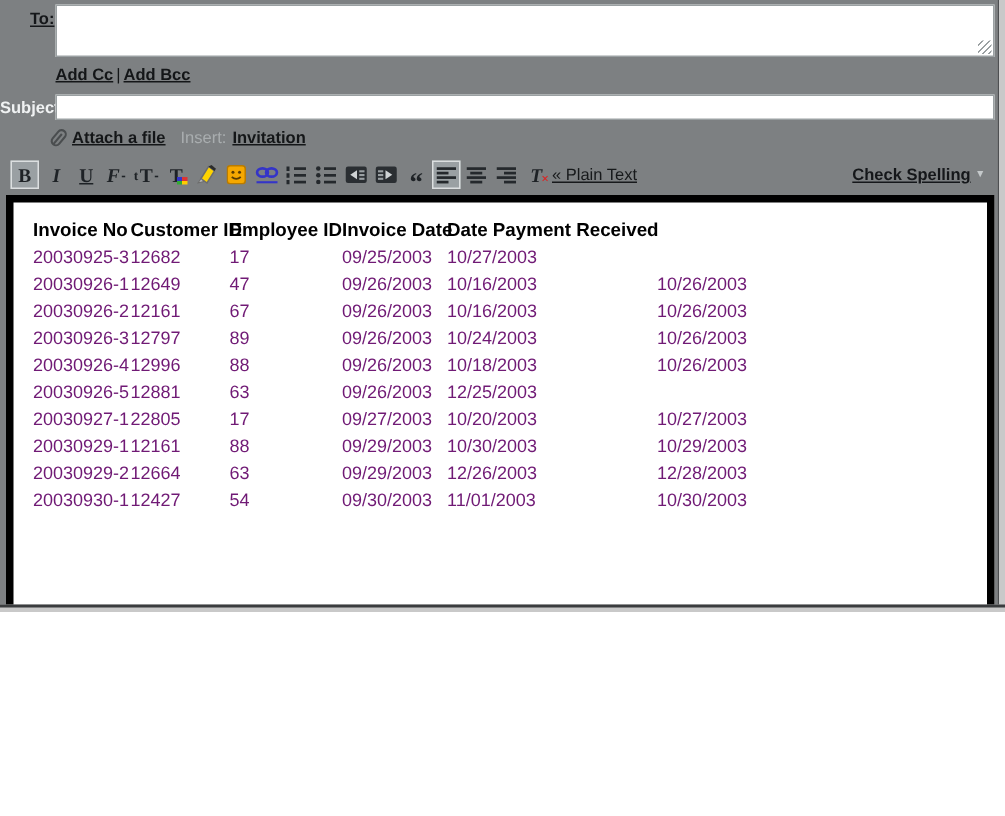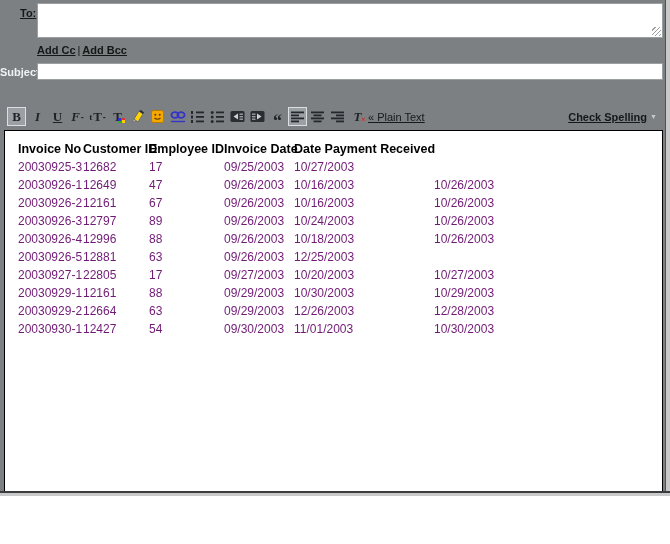--- a/index.html
+++ b/index.html
@@ -1,17 +1,17 @@
 <!DOCTYPE html>
 <html><head>
 <meta charset="utf-8">
 <style>
   * { margin:0; padding:0; box-sizing:border-box; }
   body { background:#ffffff; font-family:"Liberation Sans", sans-serif; }
-  .screen { position:relative; width:670px; height:496px; background:#7d8082; overflow:hidden; }
+  .screen { position:relative; width:670px; height:408px; background:#7d8082; overflow:hidden; }
 
   
   .to-label { position:absolute; left:20px; top:7px; font-size:11px; font-weight:bold;
               color:#15171a; text-decoration:underline; }
   .to-input { position:absolute; left:37px; top:3px; width:626px; height:35px;
               background:#fff; border:1px solid #9aa0a2; resize:none; font-size:12px;
               font-family:"Liberation Sans",sans-serif; outline:none; }
   .resize-grip { position:absolute; left:652px; top:27px; width:9px; height:9px;
               background:repeating-linear-gradient(135deg, transparent 0 2px, #9aa0a2 2px 3px); }
 
@@ -48,21 +48,21 @@
   .quote-glyph { font-size:18px; line-height:8px; padding-top:9px; }
   .red-x { position:absolute; right:1px; bottom:2px; color:#e02020; font-size:9px; line-height:9px; }
   .plain-text-link { position:absolute; left:368px; top:111px; font-size:11px;
         color:#17191b; text-decoration:underline; cursor:pointer; }
   .check-spelling { position:absolute; right:13px; top:111px; font-size:11px; cursor:pointer; }
   .check-spelling .cs-label { font-weight:bold; color:#15171a; text-decoration:underline; }
   .cs-arrow { color:#c5c9cb; font-size:7px; vertical-align:2px; margin-left:3px; }
 
   
   .body-area { position:absolute; left:4px; top:130px; width:659px; height:387px;
-        background:#ffffff; border:1px solid #000000; }
+        background:#ffffff; border:5px solid #000000; }
   .invoice-table { position:absolute; left:13px; top:9px; font-size:12px; }
   .t-row { display:grid; grid-template-columns:65px 66px 75px 70px 140px 120px;
         height:18px; align-items:center; white-space:nowrap; }
   .t-head { font-weight:bold; color:#000; font-size:12.5px; }
   .t-cell { color:#701a75; }
 
   
   .btn { position:absolute; top:493px; height:17px; font-size:11px; font-weight:bold;
         color:#1c1e20; background:linear-gradient(#fdfdfd,#e6e6e6);
         border:1px solid #87898b; border-radius:2px; cursor:pointer;
@@ -88,20 +88,31 @@
   <textarea class="to-input" value="" style=""></textarea>
   <div class="resize-grip"></div>
 
   <div class="cc-links">
     <a>Add Cc</a><span class="sep">|</span><a>Add Bcc</a>
   </div>
 
   <span class="subject-label">Subject:</span>
   <input class="subject-input" type="text" value="" style="">
 
+  <div class="attach-row">
+    <svg class="clip-icon" viewBox="0 0 12 14">
+      <g transform="rotate(40 6 7)">
+        <rect x="3.2" y="1" width="5.6" height="11.5" rx="2.8" fill="none" stroke="#4a4d4f" stroke-width="1.4"></rect>
+        <line x1="6" y1="3.5" x2="6" y2="12.5" stroke="#4a4d4f" stroke-width="1.4"></line>
+      </g>
+    </svg>
+    <span class="attach-link">Attach a file</span>
+    <span class="insert-label">Insert:</span>
+    <span class="invite-link">Invitation</span>
+  </div>
 
   <div class="tb active" style="left:7px">
       <span>B</span>
     </div>
   <div class="tb" style="left:28px">
       <span class="it">I</span>
     </div>
   <div class="tb" style="left:48px">
       <span class="ul">U</span>
     </div>

